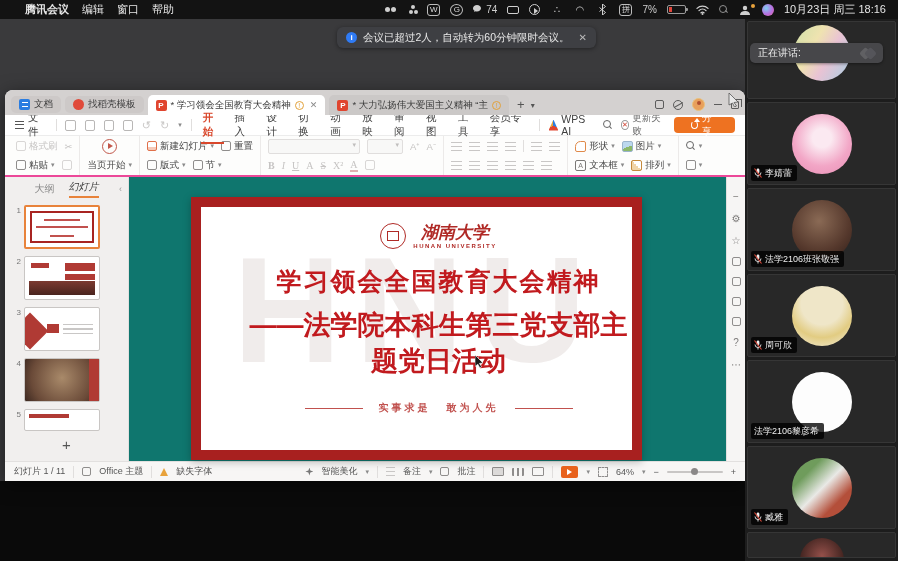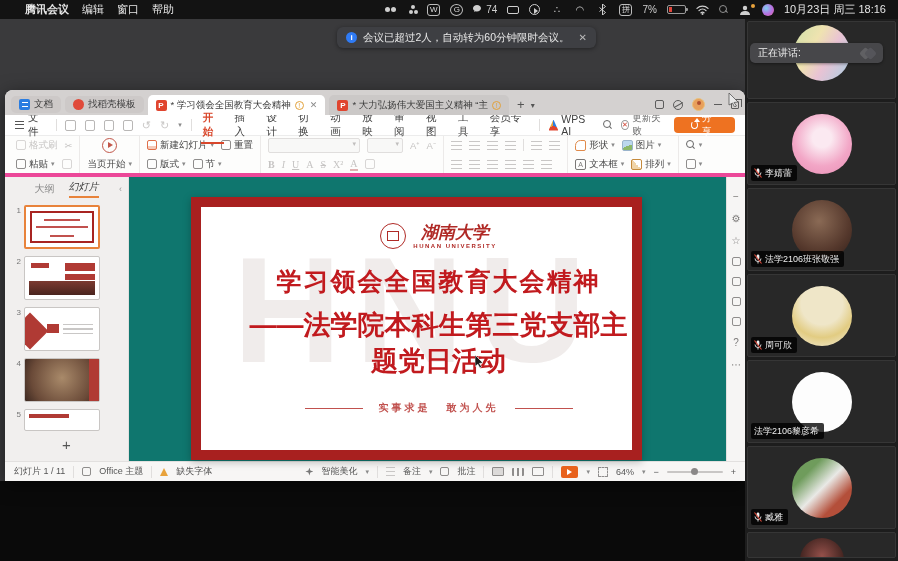--- a/index.html
+++ b/index.html
@@ -111,21 +111,21 @@
   .search-ic:after{content:""; position:absolute; left:6.5px; top:6.5px; width:3px; border-top:1.2px solid #666; transform:rotate(45deg);}
   .mr-right { margin-left:auto; display:flex; align-items:center; gap:10px; }
   .upd { display:flex; align-items:center; gap:3px; color:#6e6e6e; font-size:9.5px;}
   .upd-ic { width:10px; height:10px; border-radius:50%; border:1px solid #9a9a9a; color:#d04030; font-size:7px;
     display:flex; align-items:center; justify-content:center;}
   .share-btn { background:#ee7221; color:#fff; border-radius:4px; height:16px; padding:0 17px; display:flex;
     align-items:center; gap:4px; font-size:10px; }
   .share-ic { width:8px; height:8px; border:1.2px solid #fff; border-radius:50%; border-top-color:transparent; position:relative;}
   .share-ic:after{content:""; position:absolute; left:2.5px; top:-4px; border-left:3px solid transparent; border-right:3px solid transparent; border-bottom:4px solid #fff;}
 
-  .toolbar { height:41px; background:#fdfdfc; border-bottom:4px solid #ec4899; display:flex; align-items:stretch; padding:0 4px; }
+  .toolbar { height:41px; background:#fdfdfc; border-bottom:2px solid #ec4899; display:flex; align-items:stretch; padding:0 4px; }
   .tgroup { display:flex; flex-direction:column; justify-content:center; gap:4px; padding:0 7px; border-right:1px solid #eceae9; }
   .trow { display:flex; align-items:center; gap:7px; height:15px; }
   .tbtn { font-size:9.5px; color:#474747; display:flex; align-items:center; gap:3px; white-space:nowrap;}
   .tbtn .caret { font-size:7px; color:#8a8a8a; }
   .dis { color:#c6c4c3 !important; }
   .tico { width:10px; height:10px; border:1px solid #8f8d8c; border-radius:2px; }
   .tico.dis2 { border-color:#d8d6d5; }
   .tico.orange { border-color:#e0704a; background:linear-gradient(#fff 60%, #f5c9b8 60%); }
   .playring { width:15px; height:15px; border:1.5px solid #c2574a; border-radius:50%; position:relative; margin:0 auto;}
   .playring:after{content:""; position:absolute; left:5px; top:3.5px; border-left:5px solid #c2574a;

